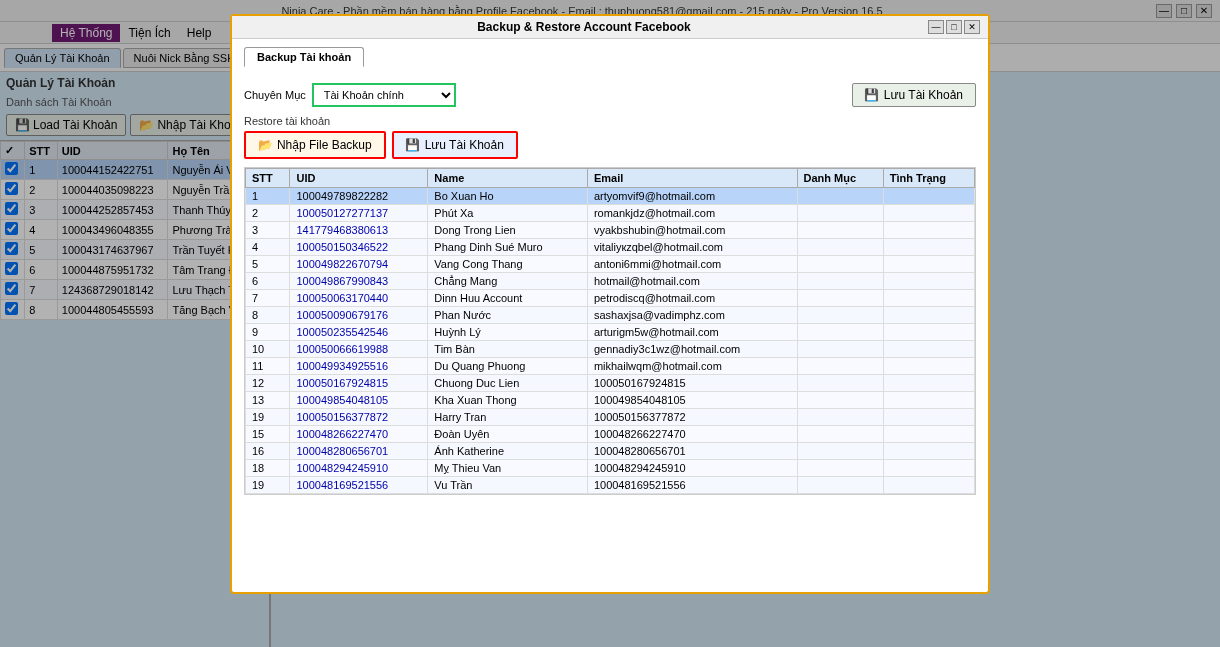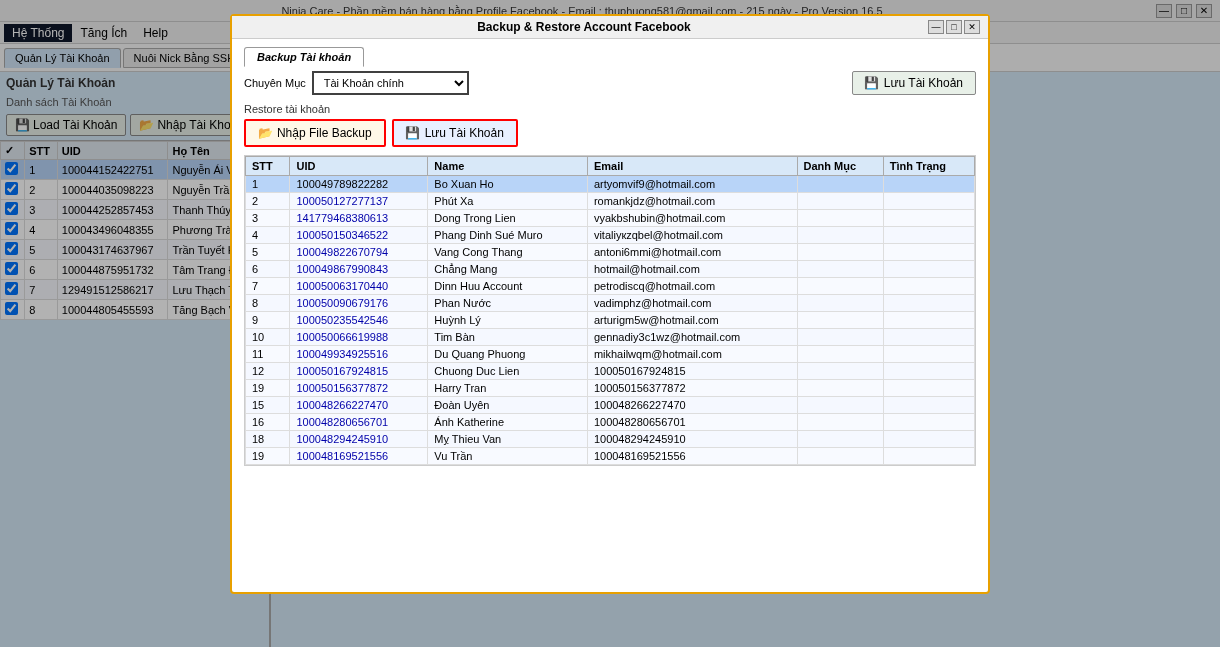--- a/index.html
+++ b/index.html
@@ -26,21 +26,21 @@
       display: flex;
       align-items: center;
       padding: 0 4px;
       border-bottom: 1px solid #ccc;
     }
     .menu-item {
       padding: 2px 8px;
       cursor: pointer;
       font-size: 12px;
     }
-    .menu-item.active { background: #0f172a; color: white; }
+    .menu-item.active { background: #701a75; color: white; margin-left: 48px; }
 
     
     .toolbar {
       background: #f8f8f8;
       height: 28px;
       display: flex;
       align-items: center;
       padding: 2px 4px;
       border-bottom: 1px solid #ccc;
       gap: 2px;
@@ -184,37 +184,37 @@
       padding: 4px 8px;
       display: flex;
       align-items: center;
       justify-content: space-between;
     }
     .modal-controls { display: flex; gap: 2px; }
     .modal-btn { width: 16px; height: 14px; background: #ddd; border: 1px solid #888; cursor: pointer; font-size: 9px; display: flex; align-items: center; justify-content: center; }
 
     .modal-body { padding: 8px 12px; flex: 1; }
 
-    .modal-tab-bar { display: flex; gap: 2px; margin-bottom: 4px; font-style: italic; }
+    .modal-tab-bar { display: flex; gap: 2px; margin-bottom: 16px; }
     .modal-tab {
       padding: 3px 12px;
       background: #e8e8e8;
       border: 1px solid #999;
       cursor: pointer;
       font-size: 11px;
       border-radius: 3px 3px 0 0;
     }
     .modal-tab.active { background: #fff; border-bottom-color: white; font-weight: bold; }
 
     .modal-row { display: flex; align-items: center; gap: 8px; margin-bottom: 8px; }
 
     .category-select {
-      width: 157px;
+      width: 144px;
       padding: 3px 6px;
-      border: 2px solid #404040;
+      border: 2px solid #22c55e;
       font-size: 11px;
       background: white;
     }
 
     .modal-save-btn {
       display: flex;
       align-items: center;
       gap: 4px;
       padding: 4px 12px;
       background: #e8f0e8;
@@ -291,21 +291,21 @@
   <span class="title-bar-text">Ninja Care - Phần mềm bán hàng bằng Profile Facebook - Email : thuphuong581@gmail.com - 215 ngày - Pro Version 16.5</span>
   <div class="title-bar-controls">
     <div class="title-btn">—</div>
     <div class="title-btn">□</div>
     <div class="title-btn">✕</div>
   </div>
 </div>
 
 <div class="menu-bar">
   <div class="menu-item active">Hệ Thống</div>
-  <div class="menu-item">Tăng Ích</div>
+  <div class="menu-item">Tiện Ích</div>
   <div class="menu-item">Help</div>
 </div>
 
 <div class="toolbar">
   <div class="tab-btn active">Quản Lý Tài Khoản</div>
   <div class="tab-btn">Nuôi Nick Bằng SSH</div>
   <div class="tab-btn">Lập Lịch Đăng</div>
   <div class="tab-btn">Tương Tác Ngay</div>
   <div class="tab-btn">Lịch Đăng Bán Hàng</div>
   <div class="tab-btn">Auto Checkpoint</div>
@@ -374,21 +374,21 @@
   </tr>
             <tr>
     <td><input type="checkbox" checked="" style=""></td>
     <td>6</td>
     <td>100044875951732</td>
     <td>Tâm Trang Đoàn</td>
   </tr>
             <tr>
     <td><input type="checkbox" checked="" style=""></td>
     <td>7</td>
-    <td>129491512586217</td>
+    <td>124368729018142</td>
     <td>Lưu Thạch Thảo</td>
   </tr>
             <tr>
     <td><input type="checkbox" checked="" style=""></td>
     <td>8</td>
     <td>100044805455593</td>
     <td>Tăng Bạch Văn</td>
   </tr>
           </tbody>
       </table>
@@ -553,21 +553,21 @@
     <td style="color:#0000aa">100050063170440</td>
     <td>Dinn Huu Account</td>
     <td>petrodiscq@hotmail.com</td>
     <td></td>
     <td></td>
   </tr>
               <tr>
     <td>8</td>
     <td style="color:#0000aa">100050090679176</td>
     <td>Phan Nước</td>
-    <td>vadimphz@hotmail.com</td>
+    <td>sashaxjsa@vadimphz.com</td>
     <td></td>
     <td></td>
   </tr>
               <tr>
     <td>9</td>
     <td style="color:#0000aa">100050235542546</td>
     <td>Huỳnh Lý</td>
     <td>arturigm5w@hotmail.com</td>
     <td></td>
     <td></td>
@@ -590,20 +590,28 @@
   </tr>
               <tr>
     <td>12</td>
     <td style="color:#0000aa">100050167924815</td>
     <td>Chuong Duc Lien</td>
     <td>100050167924815</td>
     <td></td>
     <td></td>
   </tr>
               <tr>
+    <td>13</td>
+    <td style="color:#0000aa">100049854048105</td>
+    <td>Kha Xuan Thong</td>
+    <td>100049854048105</td>
+    <td></td>
+    <td></td>
+  </tr>
+              <tr>
     <td>19</td>
     <td style="color:#0000aa">100050156377872</td>
     <td>Harry Tran</td>
     <td>100050156377872</td>
     <td></td>
     <td></td>
   </tr>
               <tr>
     <td>15</td>
     <td style="color:#0000aa">100048266227470</td>

